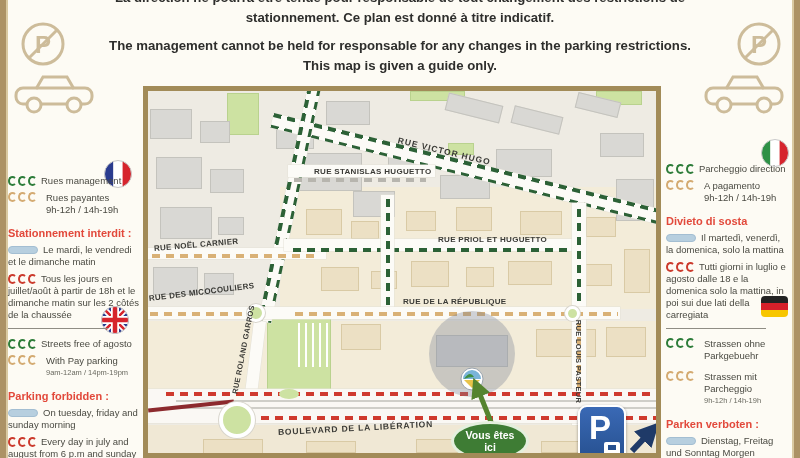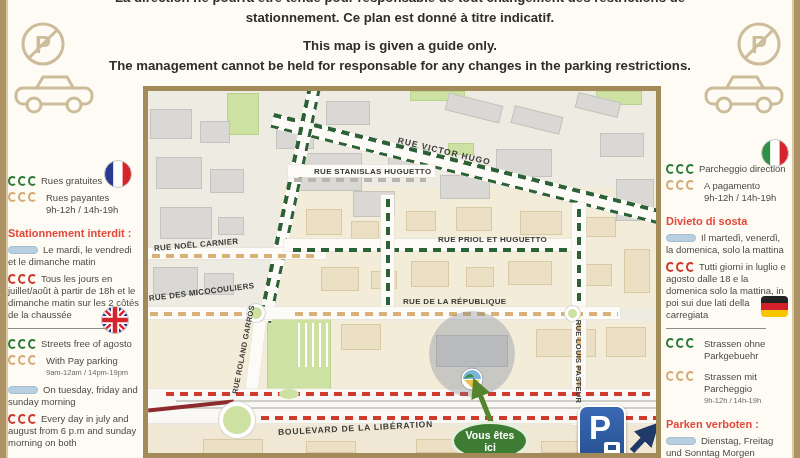--- a/index.html
+++ b/index.html
@@ -67,22 +67,22 @@
 <div class="page">
 
   <div class="edge left"></div>
   <div class="edge right"></div>
 
   <div class="hdr hdr-fr">
     <div>La direction ne pourra être tenue pour responsable de tout changement des restrictions de</div>
     <div>stationnement. Ce plan est donné à titre indicatif.</div>
   </div>
   <div class="hdr hdr-en">
+    <div>The management cannot be held for responsable for any changes in the parking restrictions.</div>
     <div>This map is given a guide only.</div>
-    <div>The management cannot be held for responsable for any changes in the parking restrictions.</div>
   </div>
 
   <svg class="corner-svg" style="left:20px;top:21px" width="46" height="46">
     <circle cx="23" cy="23" r="20" fill="none" stroke="#cdbc9a" stroke-width="3"></circle>
     <text x="23" y="32" text-anchor="middle" font-size="24" font-weight="bold" fill="#cdbc9a" font-family="Liberation Sans, sans-serif">P</text>
     <line x1="9" y1="37" x2="37" y2="9" stroke="#cdbc9a" stroke-width="3"></line>
   </svg>
   <svg class="corner-svg" style="left:12px;top:70px" width="84" height="48">
     <path d="M24,19 l7,-12 h24 l7,12" fill="none" stroke="#cdbc9a" stroke-width="3"></path>
     <rect x="4" y="18" width="76" height="16" rx="7" fill="none" stroke="#cdbc9a" stroke-width="3"></rect>
@@ -277,21 +277,21 @@
       </div>
     </div>
   </div>
 
   <div class="sb sb-left">
     <div class="row">
       <span class="key3 kfree">
           <i></i>
           <i></i>
           <i></i>
-        </span><span>Rues gratuites</span>
+        </span><span>Rues management</span>
     </div>
     <div class="row-flex">
       <span class="key3 kpaid">
           <i></i>
           <i></i>
           <i></i>
         </span>
       <span><span>Rues payantes</span><span style="display:block">9h-12h / 14h-19h</span></span>
     </div>
     <div class="heading">Stationnement interdit :</div>
@@ -314,20 +314,21 @@
         </span><span>Streets free of agosto</span>
     </div>
     <div class="row-flex">
       <span class="key3 kpaid">
           <i></i>
           <i></i>
           <i></i>
         </span>
       <span><span>With Pay parking</span><span class="hours-sm">9am-12am / 14pm-19pm</span></span>
     </div>
+    <div class="heading">Parking forbidden :</div>
     <div class="row">
       <span class="kblue"></span><span>On tuesday, friday and sunday morning</span>
     </div>
     <div class="row">
       <span class="key3 kforb">
           <i></i>
           <i></i>
           <i></i>
         </span><span>Every day in july and august from 6 p.m and sunday morning on both</span>
     </div>

